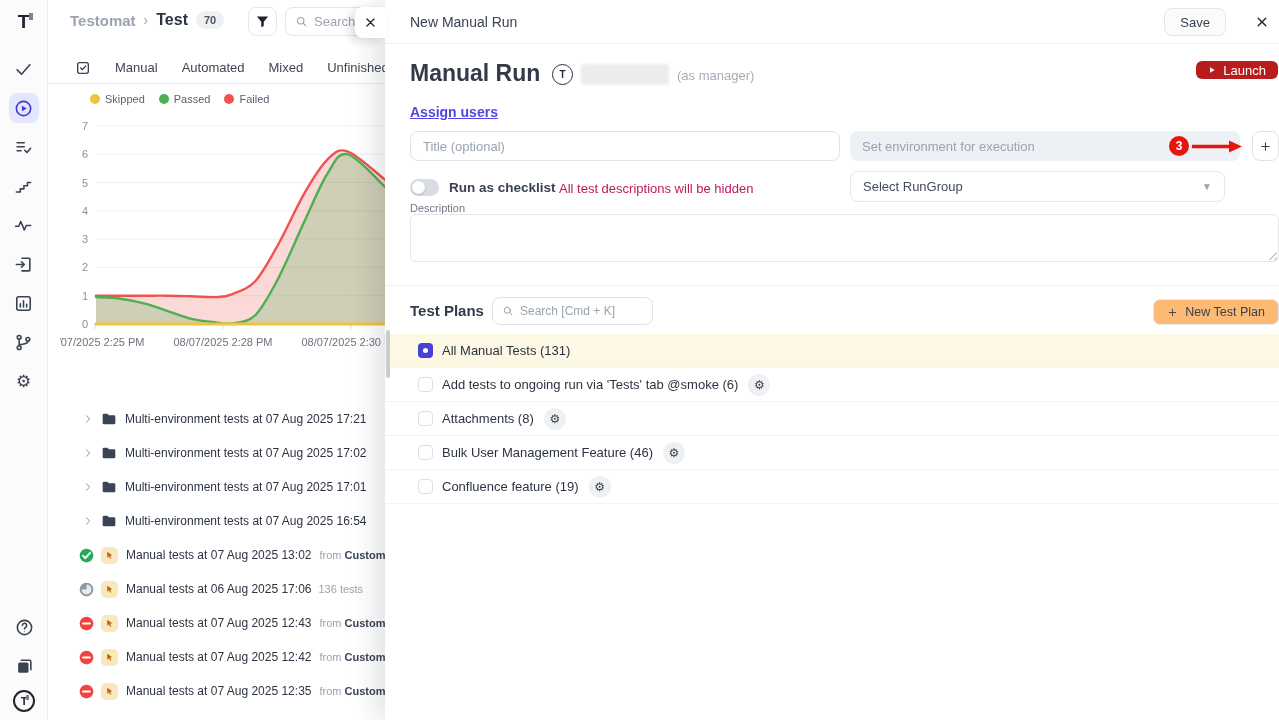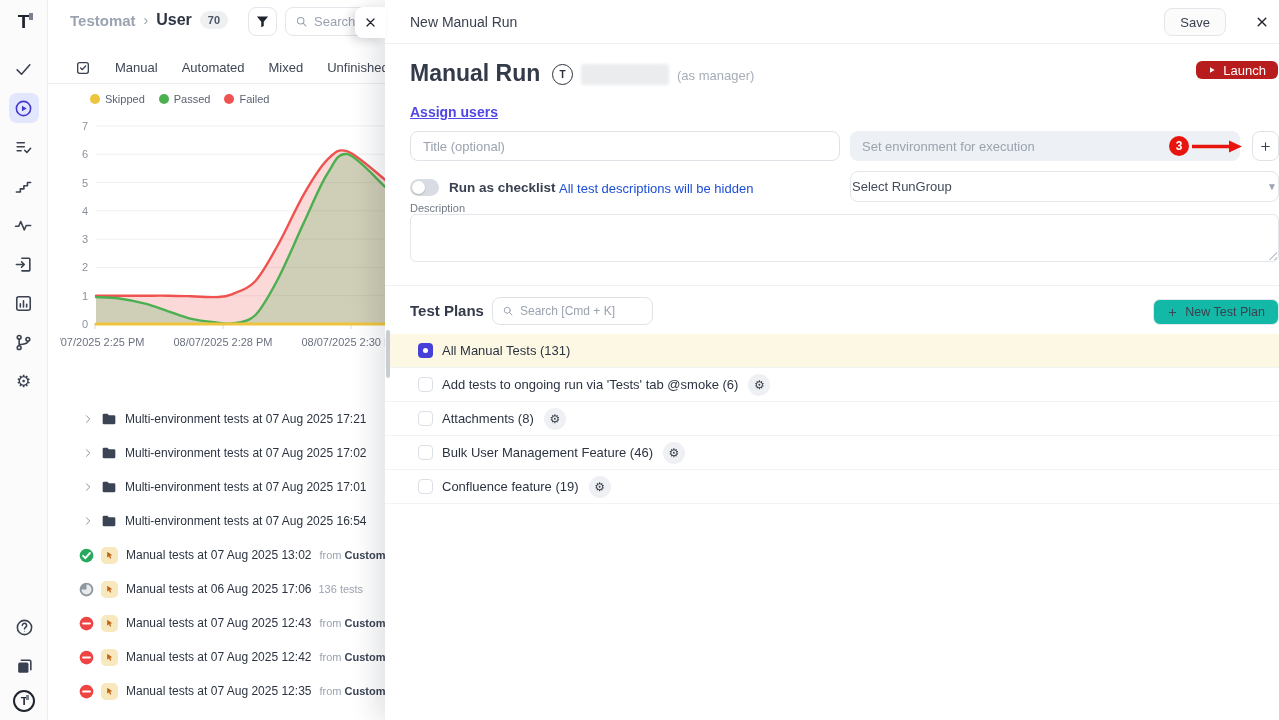--- a/index.html
+++ b/index.html
@@ -85,34 +85,34 @@
   .env-input { position:absolute; left:465px; top:131px; width:390px; height:30px; border:none; background:#edf0f4; border-radius:8px; padding:0 12px; font-size:13px; font-family:inherit; color:#6b7280; outline:none; }
   .env-input::placeholder { color:#9aa3af; }
   .step-badge { position:absolute; left:784px; top:136px; width:20px; height:20px; border-radius:50%; background:#e8150f; color:#fff; font-size:12px; font-weight:bold; display:flex; align-items:center; justify-content:center; z-index:3; }
   .anno-arrow { position:absolute; left:805px; top:140px; z-index:3; }
   .add-env-btn { position:absolute; left:867px; top:131px; width:27px; height:30px; background:#fff; border:1px solid #dfe3e8; border-radius:8px; display:flex; align-items:center; justify-content:center; color:#3a4150; cursor:pointer; }
   .add-env-btn svg { width:13px; height:13px; }
 
   .toggle { position:absolute; left:25px; top:179px; width:29px; height:17px; background:#d8dde3; border-radius:9px; cursor:pointer; }
   .toggle .knob { position:absolute; left:2px; top:2px; width:13px; height:13px; background:#fff; border-radius:50%; box-shadow:0 1px 2px rgba(0,0,0,.2); }
   .checklist-label { position:absolute; left:64px; top:180px; font-size:13.5px; font-weight:700; color:#3a4150; }
-  .checklist-hint { position:absolute; left:174px; top:181px; font-size:13px; color:#1d4ed8; }
-  .rungroup { position:absolute; left:465px; top:171px; width:429px; height:31px; border:1px solid #e3e6ea; border-radius:8px; background:#fff; display:flex; align-items:center; padding:0 1px; font-size:13px; color:#424b5a; cursor:pointer; }
+  .checklist-hint { position:absolute; left:174px; top:181px; font-size:13px; color:#be185d; }
+  .rungroup { position:absolute; left:465px; top:171px; width:375px; height:31px; border:1px solid #e3e6ea; border-radius:8px; background:#fff; display:flex; align-items:center; padding:0 12px; font-size:13px; color:#424b5a; cursor:pointer; }
   .rungroup .caret { margin-left:auto; color:#9aa3af; font-size:10px; }
   .desc-label { position:absolute; left:25px; top:202px; font-size:11px; color:#717a86; }
   .desc-area { position:absolute; left:25px; top:214px; width:869px; height:48px; border:1px solid #e3e6ea; border-radius:6px; resize:none; outline:none; font-family:inherit; }
   .resize-grip { position:absolute; left:882px; top:250px; width:10px; height:10px; background:repeating-linear-gradient(135deg, transparent, transparent 2px, #c8ccd2 2px, #c8ccd2 3.2px); clip-path:polygon(100% 0, 100% 100%, 0 100%); pointer-events:none; }
 
   .divider { position:absolute; left:0; top:285px; width:894px; height:1px; background:#eef0f2; }
   .plans-heading { position:absolute; left:25px; top:302px; font-size:15px; font-weight:700; color:#333a49; }
   .plans-search { position:absolute; left:107px; top:297px; width:161px; height:28px; border:1px solid #dfe3e8; border-radius:8px; display:flex; align-items:center; padding-left:9px; gap:6px; background:#fff; }
   .plans-search svg { width:12px; height:12px; color:#9aa3af; flex:none; }
   .plans-search input { border:none; outline:none; width:118px; font-size:12px; color:#3a4150; font-family:inherit; }
   .plans-search input::placeholder { color:#9aa3af; }
-  .new-plan-btn { position:absolute; right:0px; top:299px; height:26px; padding:0 13px; background:#14b8a6; border:1px solid #e3e6ea; border-radius:7px; font-size:12.5px; color:#3a4150; font-family:inherit; display:flex; align-items:center; gap:7px; cursor:pointer; }
+  .new-plan-btn { position:absolute; right:0px; top:299px; height:26px; padding:0 13px; background:#fdba74; border:1px solid #e3e6ea; border-radius:7px; font-size:12.5px; color:#3a4150; font-family:inherit; display:flex; align-items:center; gap:7px; cursor:pointer; }
   .new-plan-btn svg { width:11px; height:11px; }
 
   .plans-list { position:absolute; left:0; top:334px; width:894px; }
   .plan-row { height:34px; display:flex; align-items:center; border-bottom:1px solid #f1f3f5; cursor:pointer; }
   .plan-row.hl { background:#fcf8e3; }
   .plan-check { flex:none; width:15px; height:15px; margin-left:33px; border-radius:4px; border:1.5px solid #dce0e6; background:#fff; position:relative; }
   .plan-check.on { border:none; background:#4640d8; }
   .plan-check.on::after { content:""; position:absolute; left:5px; top:5px; width:5px; height:5px; border-radius:50%; background:#fff; }
   .plan-label { font-size:13px; color:#2c3442; margin-left:9px; }
   .plan-gear { width:22px; height:22px; margin-left:10px; border-radius:50%; background:#eef0f3; color:#3c434f; font-size:12px; display:flex; align-items:center; justify-content:center; cursor:pointer; }
@@ -198,21 +198,21 @@
         <span>T</span>
         <span class="tick"></span>
       </div>
     </div>
   </div>
 
   <div class="main">
     <div class="crumbs">
       <span class="crumb-app">Testomat</span>
       <span class="crumb-sep">›</span>
-      <span class="crumb-page">User</span>
+      <span class="crumb-page">Test</span>
       <span class="count-badge">70</span>
     </div>
     <div class="filter-btn">
       <svg viewBox="0 0 24 24">
           <path d="M3 4h18l-7 8.5V19l-4 2v-8.5z" fill="currentColor"></path>
         </svg>
     </div>
     <div class="search-box">
       <svg viewBox="0 0 24 24" fill="none" stroke="currentColor" stroke-width="2" stroke-linecap="round">
           <circle cx="10.5" cy="10.5" r="6"></circle>

